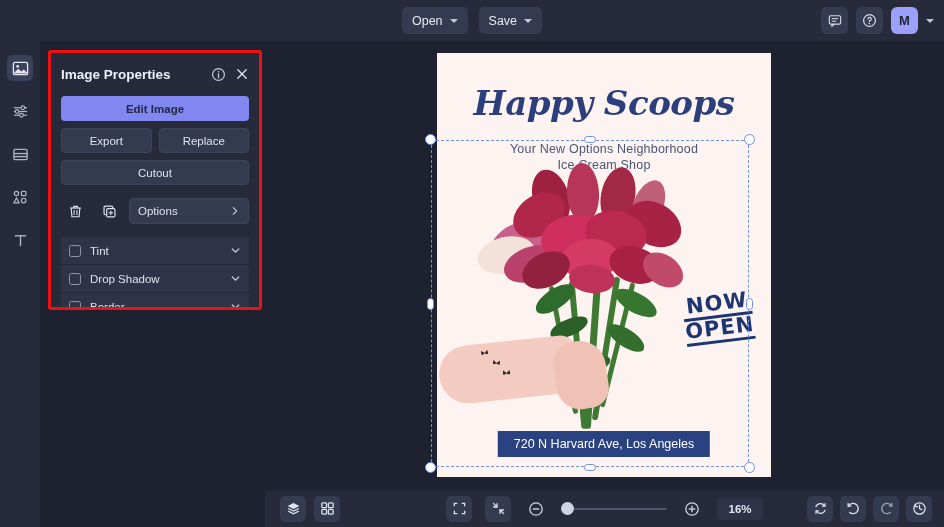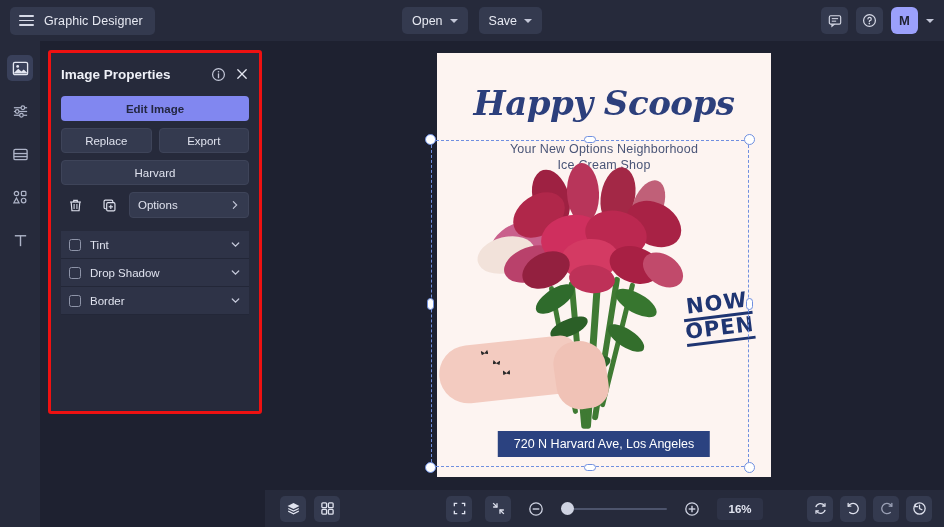--- a/index.html
+++ b/index.html
@@ -62,21 +62,21 @@
     align-items: center; padding-top: 14px; gap: 17px;
   }
   .rail-item {
     width: 26px; height: 26px; border-radius: 5px;
     display: flex; align-items: center; justify-content: center;
   }
   .rail-item.active { background: #39405a; }
 
   
   .panel-wrap {
-    position: absolute; left: 48px; top: 50px; width: 214px; height: 364px;
+    position: absolute; left: 48px; top: 50px; width: 214px; height: 260px;
     border: 3px solid #ee1111; border-radius: 3px;
   }
   .panel {
     position: absolute; inset: 0; background: #262a3b;
     padding: 9px 10px 0 10px; overflow: hidden;
   }
   .panel-head {
     display: flex; align-items: center; height: 24px; margin-bottom: 10px;
   }
   .panel-title { color: #eef0f7; font-size: 13.5px; font-weight: bold; flex: 1; }
@@ -85,21 +85,21 @@
   .btn {
     display: flex; align-items: center; justify-content: center;
     height: 25px; border-radius: 4px; font-size: 11.5px;
     background: #343a4f; color: #dfe2ee; border: 1px solid #3e4459;
   }
   .btn-primary { background: #8187f0; color: #232742; border: none; font-weight: bold; }
   .btn-row { display: flex; gap: 7px; margin-top: 7px; }
   .btn-row .btn { flex: 1; }
   .btn-full { width: 100%; }
 
-  .tools-row { display: flex; align-items: flex-start; gap: 6px; margin-top: 7px; }
+  .tools-row { display: flex; align-items: flex-start; gap: 6px; margin-top: 13px; }
   .tool-sq {
     width: 28px; height: 26px; border-radius: 4px;
     display: flex; align-items: center; justify-content: center;
   }
   .options-row {
     flex: 1; height: 26px; background: #343a4f; border: 1px solid #3e4459;
     border-radius: 4px; display: flex; align-items: center;
     padding: 0 8px; color: #dfe2ee; font-size: 11.5px;
   }
   .options-row .sp { flex: 1; }
@@ -207,28 +207,20 @@
     color: #e2e5f0; font-size: 11.5px; font-weight: bold;
   }
   svg { display: block; }
 </style>
 </head>
 <body>
 
 <div id="app">
 
   <div class="topbar">
-    <div class="brand">
-      <span class="hamburger">
-          <i></i>
-          <i></i>
-          <i></i>
-        </span>
-      <span class="brand-label">Graphic Designer</span>
-    </div>
 
     <div class="topcenter">
       <div class="menu-btn">
         <span>Open</span>
         <span class="chev"></span>
       </div>
       <div class="menu-btn">
         <span>Save</span>
         <span class="chev"></span>
       </div>
@@ -314,26 +306,26 @@
               <line x1="3.2" y1="3.2" x2="12.8" y2="12.8" stroke="#e2e5f0" stroke-width="1.5" stroke-linecap="round"></line>
               <line x1="12.8" y1="3.2" x2="3.2" y2="12.8" stroke="#e2e5f0" stroke-width="1.5" stroke-linecap="round"></line>
             </svg>
           </span>
         </span>
       </div>
 
       <div class="btn btn-primary btn-full">Edit Image</div>
 
       <div class="btn-row">
+        <div class="btn">Export</div>
         <div class="btn">Replace</div>
-        <div class="btn">Export</div>
       </div>
 
       <div class="btn-row">
-        <div class="btn btn-full">Harvard</div>
+        <div class="btn btn-full">Cutout</div>
       </div>
 
       <div class="tools-row">
         <div class="tool-sq">
           <svg width="15" height="15" viewBox="0 0 16 16">
             <path d="M3.4 4.6 L4.2 13.6 L11.8 13.6 L12.6 4.6" fill="none" stroke="#dfe2ee" stroke-width="1.25"></path>
             <line x1="2.3" y1="4.3" x2="13.7" y2="4.3" stroke="#dfe2ee" stroke-width="1.3"></line>
             <path d="M6.1 4.2 L6.1 2.6 L9.9 2.6 L9.9 4.2" fill="none" stroke="#dfe2ee" stroke-width="1.25"></path>
             <line x1="6.5" y1="6.4" x2="6.5" y2="11.6" stroke="#dfe2ee" stroke-width="1.1"></line>
             <line x1="9.5" y1="6.4" x2="9.5" y2="11.6" stroke="#dfe2ee" stroke-width="1.1"></line>

